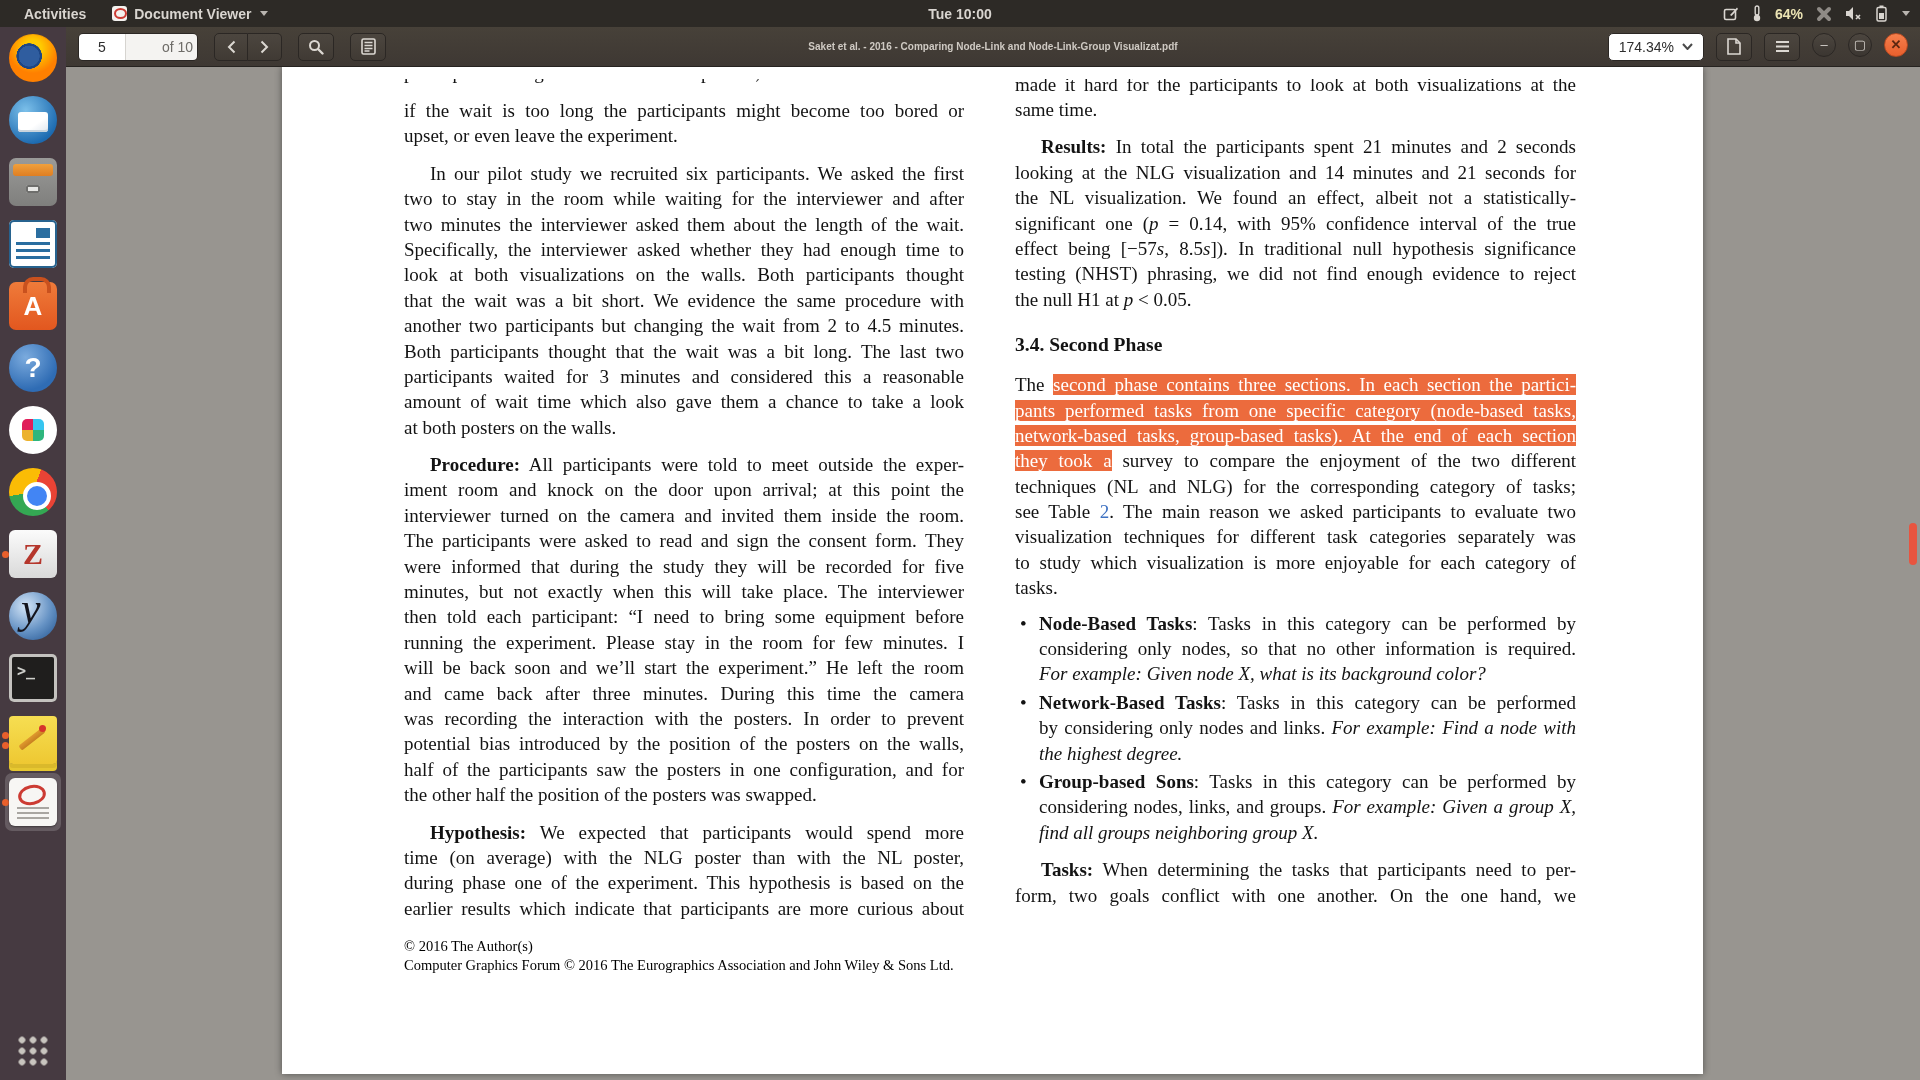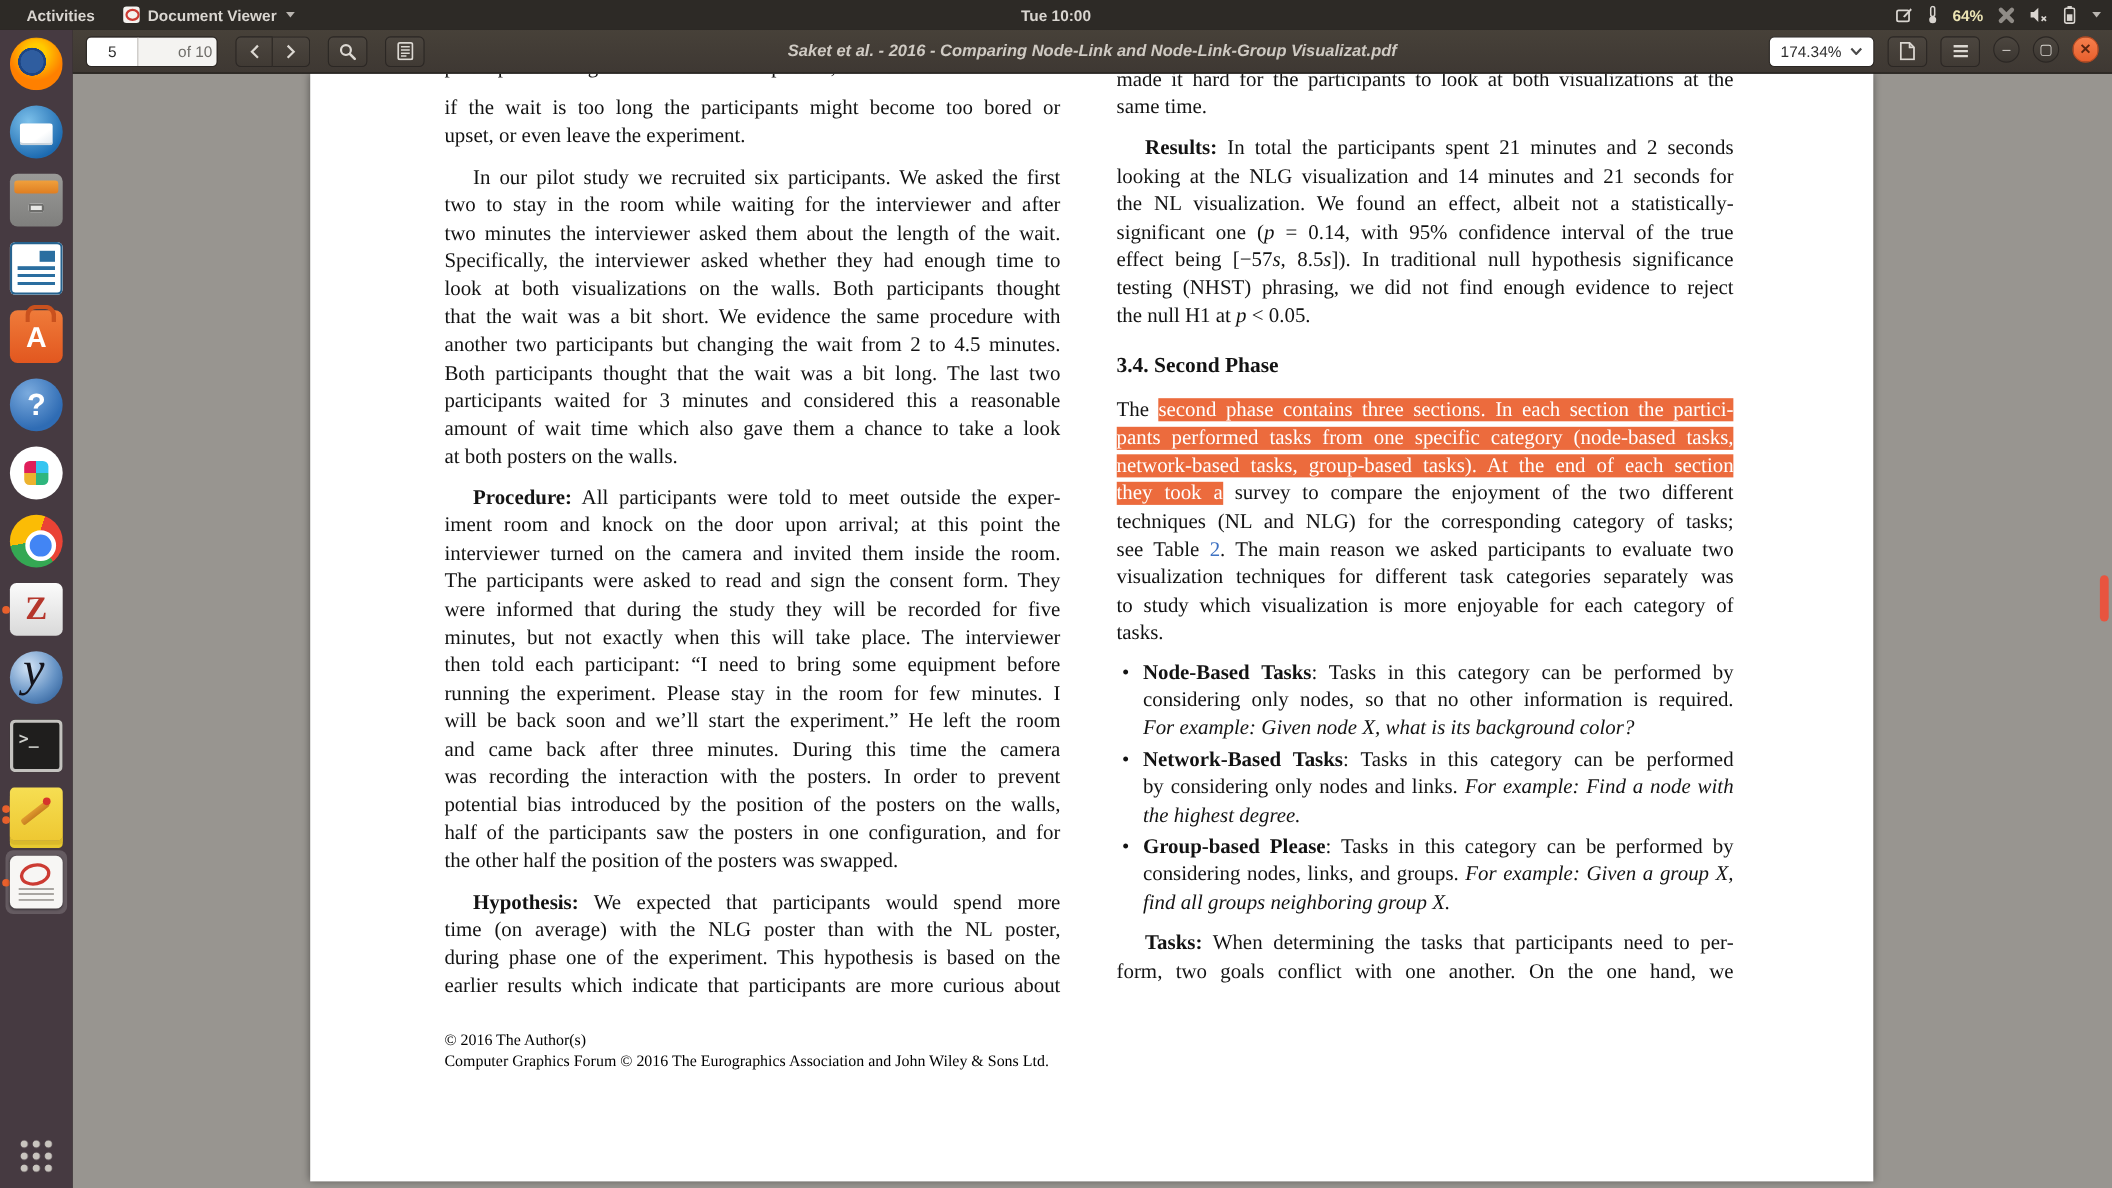--- a/index.html
+++ b/index.html
@@ -100,40 +100,40 @@
      border:1px solid #2b2724; font-size:14px; }
   .pe-num { width:46px; background:#fff; color:#2d2d2d; display:flex; align-items:center; justify-content:center; }
   .pe-of { width:72px; background:#f4f3f1; border-left:1px solid #d6d4d0; color:#6e6c68;
      display:flex; align-items:center; justify-content:center;padding-left:32px; }
   .navpair { display:flex; }
   .navpair .tbtn { width:34px; border-radius:0; }
   .navpair .tbtn:first-child { border-radius:5px 0 0 5px; }
   .navpair .tbtn:last-child { border-radius:0 5px 5px 0; border-left:none; }
   .sq { width:36px; }
   .doc-title { position:absolute; left:50%; transform:translateX(-50%); color:#cfcac3;
-     font-size:15px; font-weight:700; white-space:nowrap;font-style:italic; }
+     font-size:10px; font-weight:700; white-space:nowrap; }
   .tool-right { position:absolute; right:12px; display:flex; gap:12px; }
   .zoom-select { height:28px; background:#fff; border:1px solid #2b2724; border-radius:5px;
      display:flex; align-items:center; gap:8px; padding:0 10px; font-size:14px; color:#2d2d2d; }
   .winbtn { width:24px; height:24px; border-radius:50%; background:linear-gradient(#4c463f,#3b3631);
      border:1px solid #2b2724; color:#d8d4cf; display:flex; align-items:center; justify-content:center;
      font-size:13px; }
   .winbtn.close { background:linear-gradient(#f57f4c,#e85f2d); border-color:#b54a22; color:#5c2610; font-weight:700; }
 
   
   .content { position:absolute; left:66px; top:67px; right:0; bottom:0; background:#989590; }
   .pdf-page { position:absolute; left:216px; top:0; width:1421px; height:1007px; background:#ffffff;
      box-shadow:0 0 7px rgba(0,0,0,.45); }
   .col { position:absolute; top:0; font-family:"Liberation Serif", serif; font-size:19px;
      color:#131313; }
   .col-left  { left:122px; width:560px; }
   .col-right { left:733px; width:561px; }
 
   .block { margin-top:12px; }
-  .block:first-child { margin-top:0; }
+  .block:first-child { margin-top:12px; }
   .line { height:25.4px; line-height:25.4px; overflow:hidden;
           text-align:justify; text-align-last:justify; white-space:nowrap; }
   .line.end { text-align-last:left; }
   .line.ind > .lt { padding-left:26px; }
   .lt { display:block; }
   .clip-sliver { height:7px; overflow:hidden; }
   .clip-sliver .lt { margin-top:-19px; line-height:25.4px; }
   .clip-top { height:18px; overflow:hidden; }
   .clip-top .lt { margin-top:-7px; line-height:25.4px; }
   .heading { font-weight:700; font-size:19.5px; margin:22px 0 16px 0; }
@@ -496,21 +496,21 @@
             <div class="line">
               <span class="lt"><span>by considering only nodes and links. </span><span class="st-i">For example: Find a node with</span></span>
             </div>
             <div class="line end">
               <span class="lt"><span class="st-i">the highest degree.</span></span>
             </div>
           </div>
           <div class="bitem">
             <span class="bullet">•</span>
             <div class="line">
-              <span class="lt"><span class="st-b">Group-based Please</span><span>: Tasks in this category can be performed by</span></span>
+              <span class="lt"><span class="st-b">Group-based Sons</span><span>: Tasks in this category can be performed by</span></span>
             </div>
             <div class="line">
               <span class="lt"><span>considering nodes, links, and groups. </span><span class="st-i">For example: Given a group X,</span></span>
             </div>
             <div class="line end">
               <span class="lt"><span class="st-i">find all groups neighboring group X.</span></span>
             </div>
           </div>
         </div>
         <div class="block">

